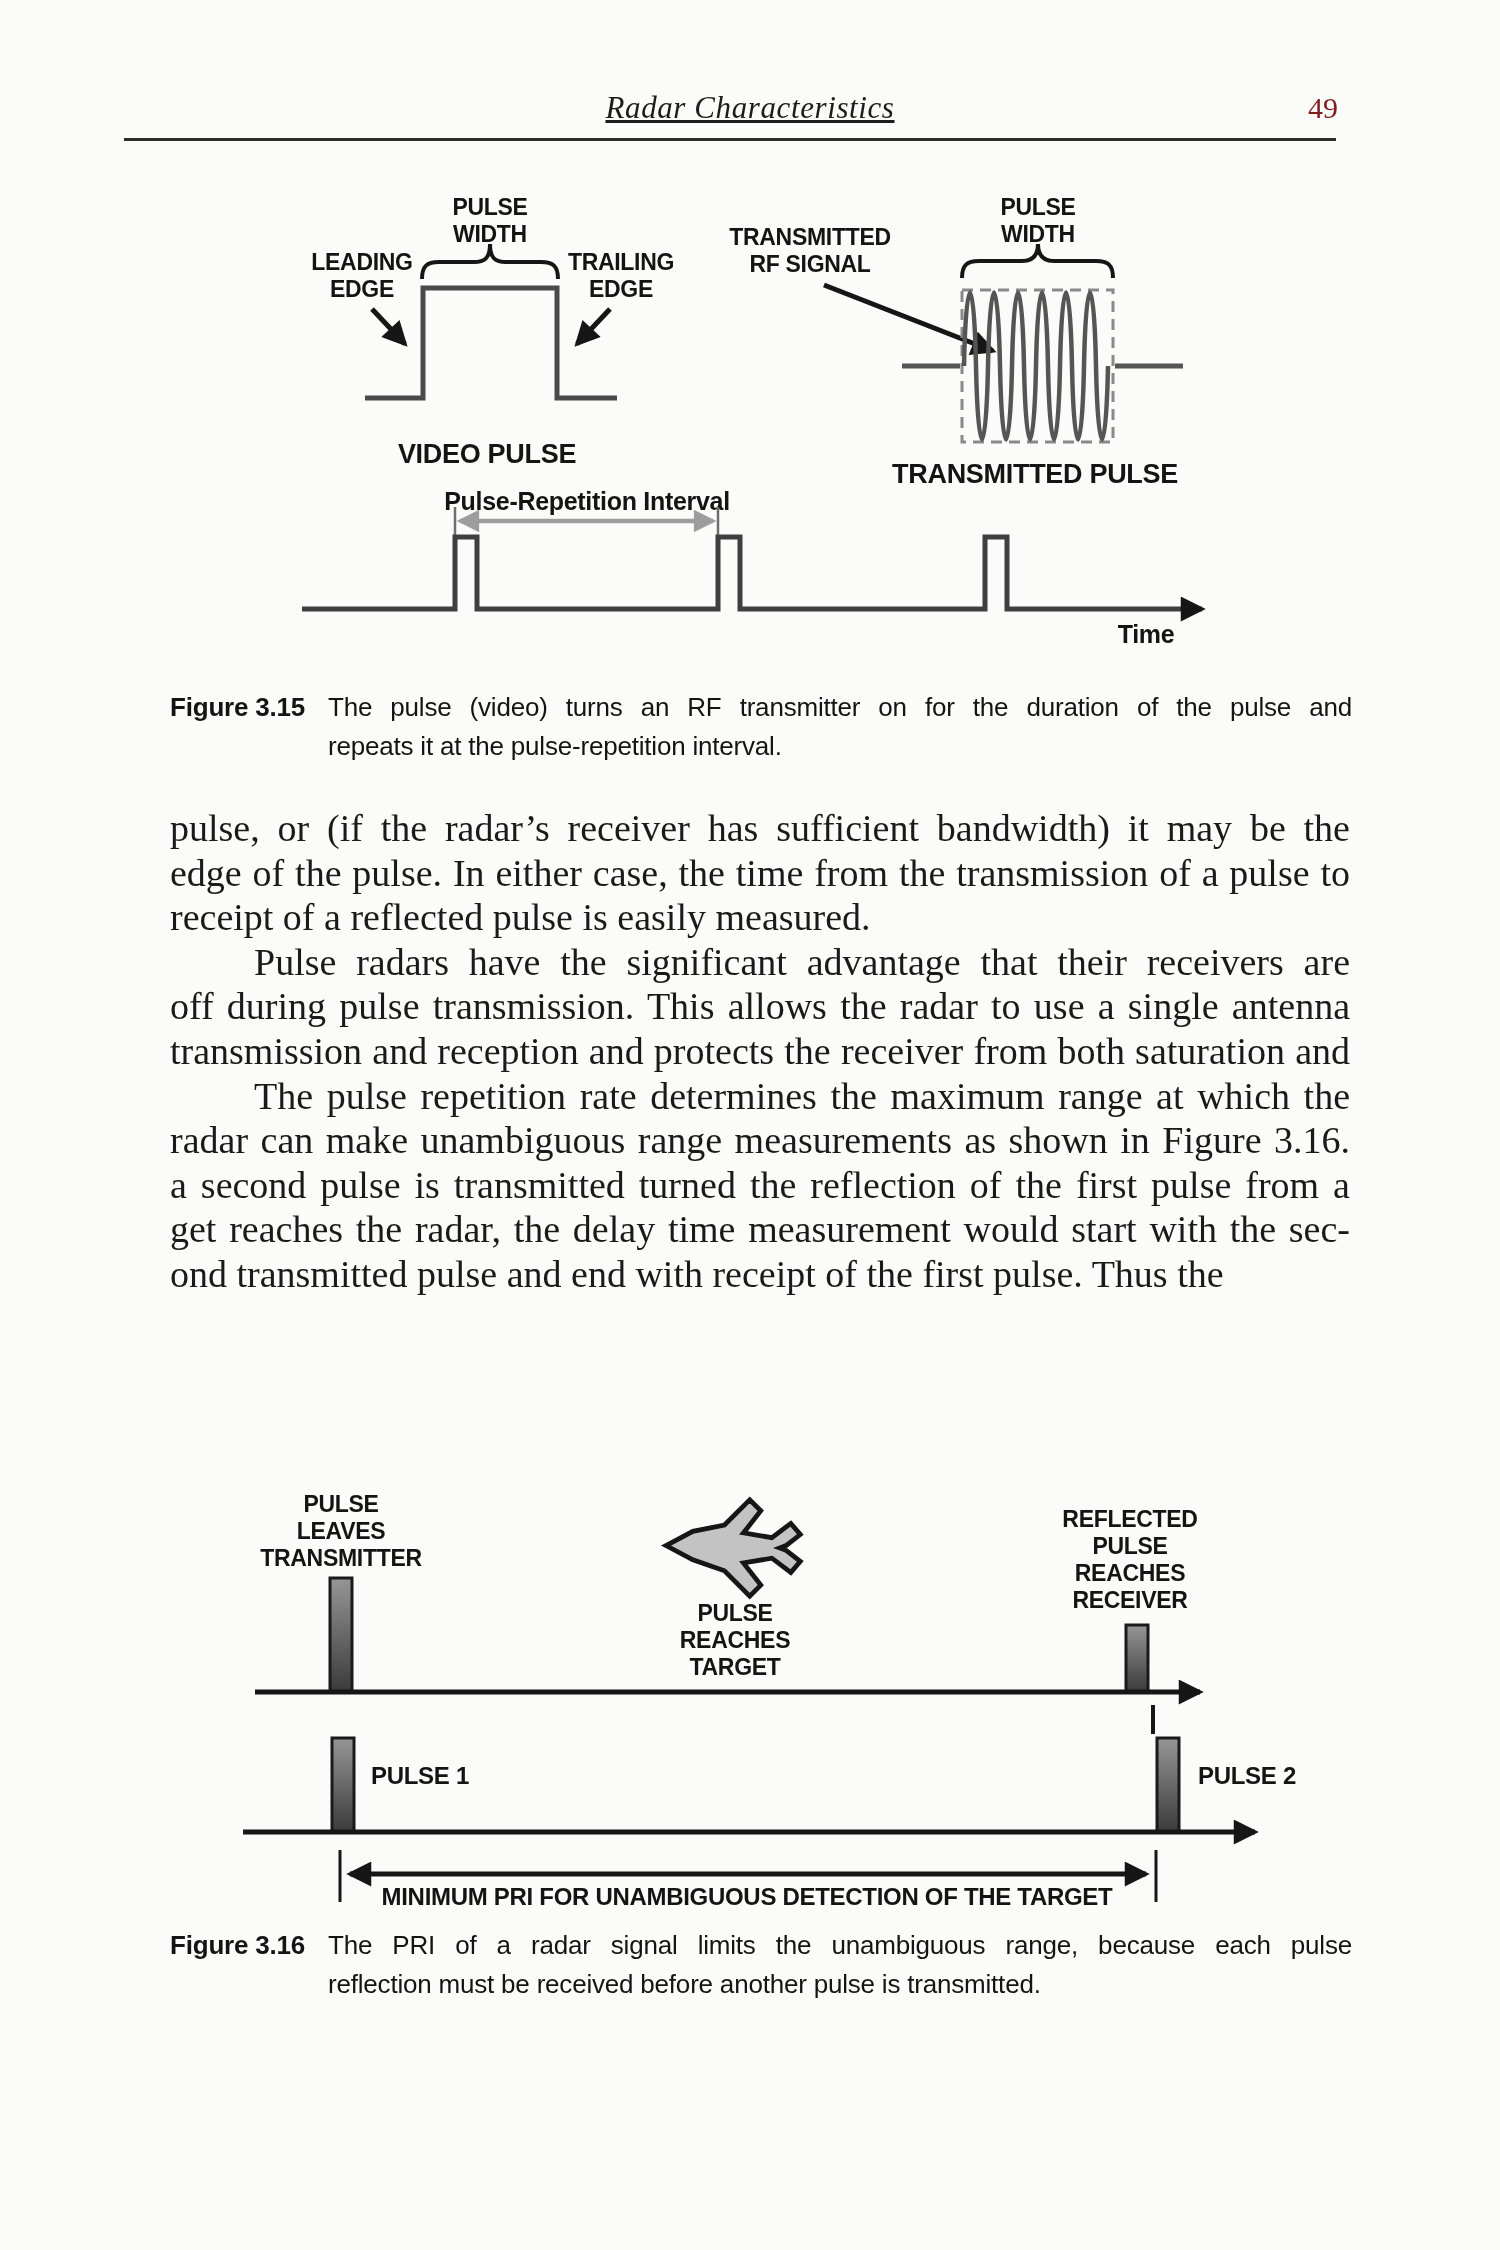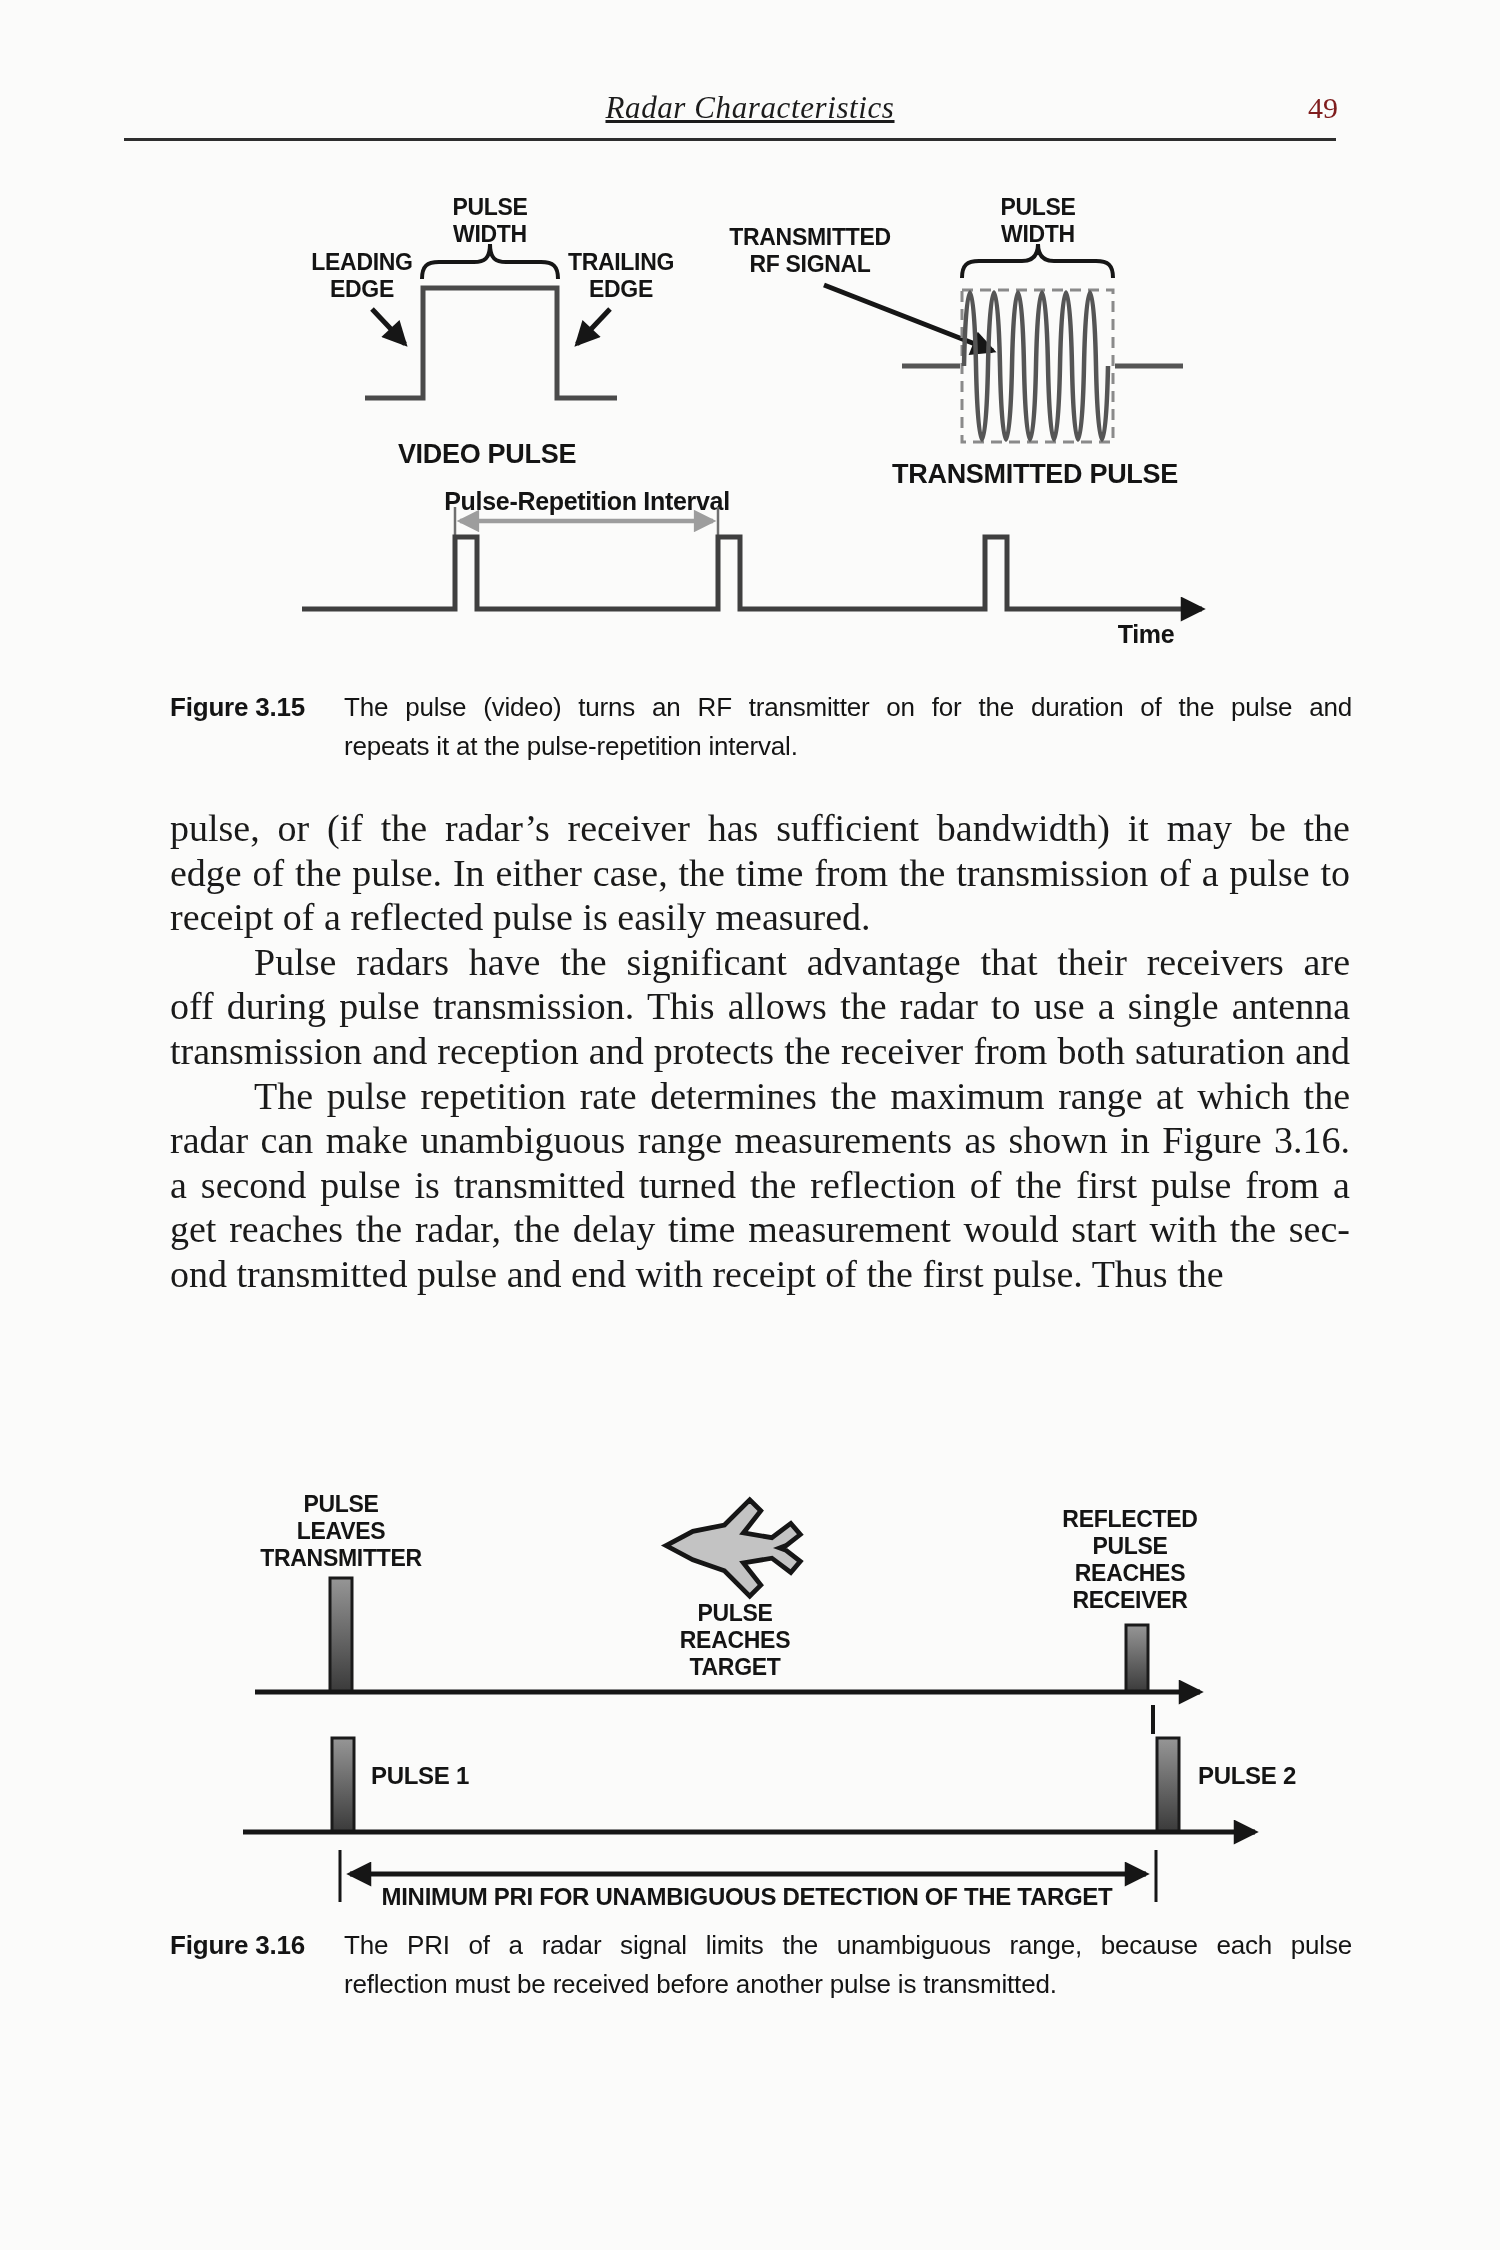--- a/index.html
+++ b/index.html
@@ -21,21 +21,21 @@
   
   svg.fig{position:absolute;left:150px}
   #fig315{top:165px}
   #fig316{top:1462px}
   .svgtxt{font-family:"Liberation Sans",sans-serif;font-weight:bold;fill:#141414;letter-spacing:-.3px}
   .s23{font-size:23px}.s24{font-size:24px}.s25{font-size:25px}.s27{font-size:27px}
   
   .caption{
     position:absolute;left:170px;width:1182px;
     display:grid;grid-template-columns:158px 1fr;
-    font-size:26px;line-height:39px;color:#141414;letter-spacing:-.2px;gap:16px;
+    font-size:26px;line-height:39px;color:#141414;letter-spacing:-.2px;
   }
   #caption-315{top:688px}
   #caption-316{top:1926px}
   .cap-label{font-weight:bold}
   .jl{text-align:justify;text-align-last:justify}
   
   #bodytext{
     position:absolute;top:806px;left:170px;width:1180px;
     font-family:"Liberation Serif",serif;font-size:38px;line-height:44.6px;color:#1a1a1a;
   }

